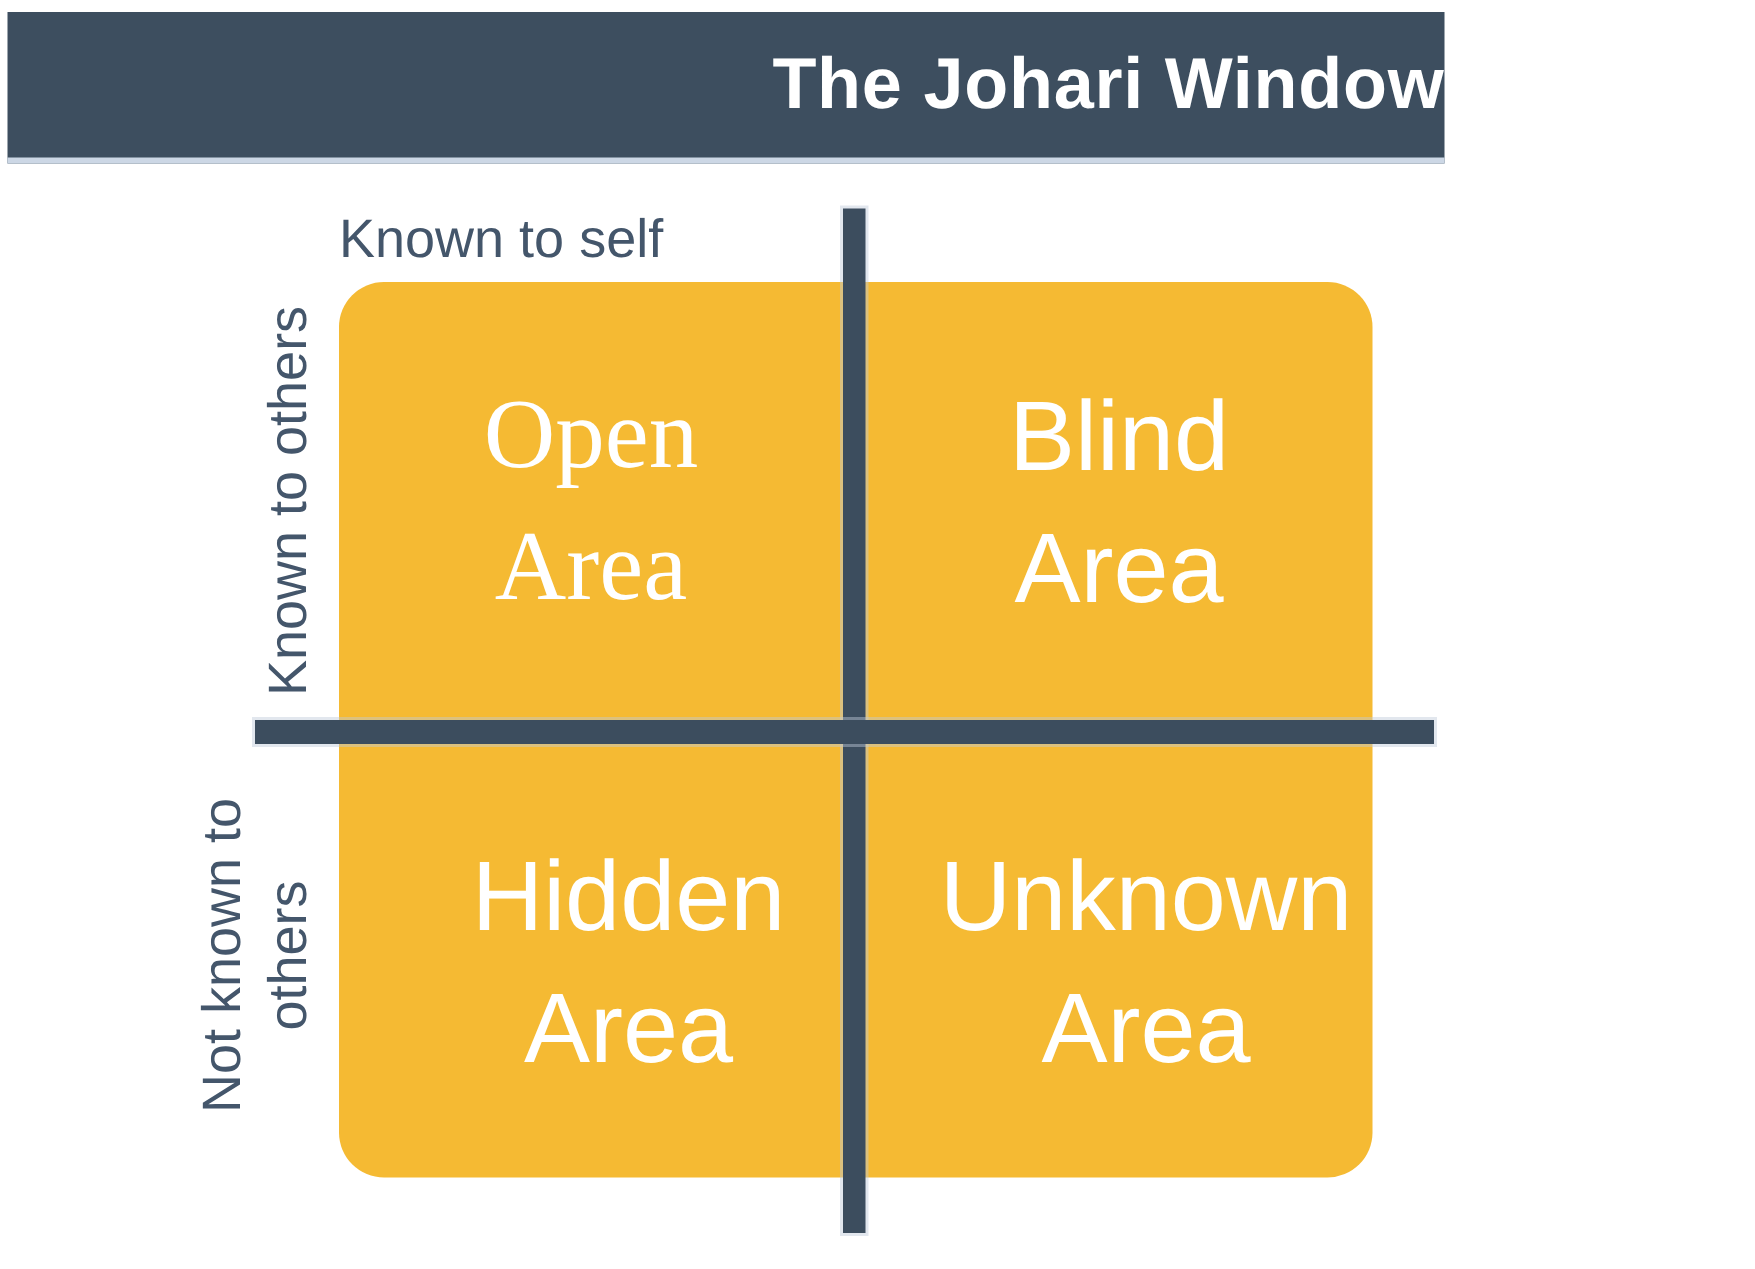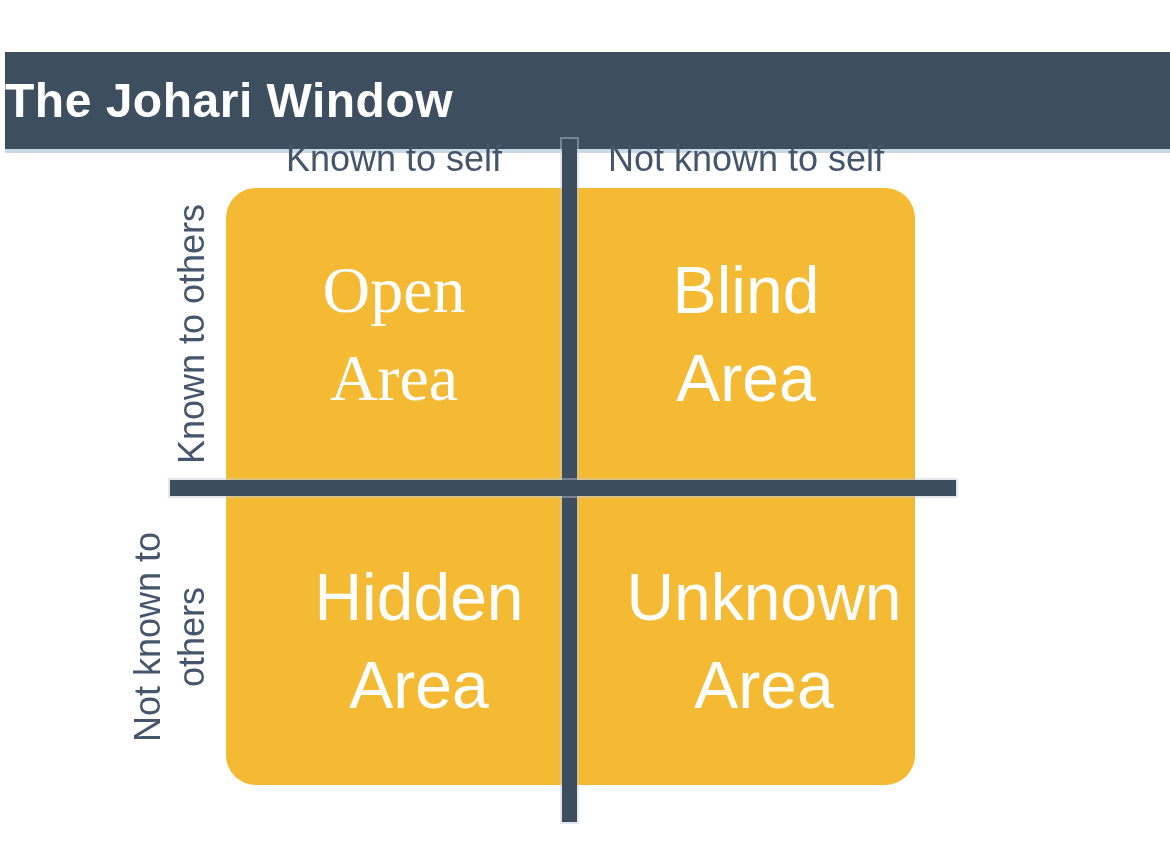--- a/index.html
+++ b/index.html
@@ -9,40 +9,39 @@
     height: 846px;
     background: var(--page-background, #ffffff);
     font-family: "Liberation Sans", sans-serif;
     overflow: hidden;
   }
 
   
   .header {
     position: absolute;
     left: 5px; top: 8px;
-    width: 1165px; height: 97px;
+    width: 958px; height: 97px;
     background: var(--header-background, #3d4e5f);
     border-bottom: 4px solid var(--header-underline, #ccd7e5);
-    display: flex; align-items: center; justify-content: flex-start; margin-top: 44px;
+    display: flex; align-items: center; justify-content: flex-end;
   }
   .header h1 {
     margin: 0;
     color: var(--title-text, #ffffff);
     font-size: 48px;
     font-weight: bold;
     letter-spacing: 0.5px;
   }
 
   
   .col-label {
     position: absolute;
     top: 138px; height: 42px; line-height: 42px;
     font-size: 36px;
     color: var(--axis-label-text, #44566b);
-    text-align: center;
     white-space: nowrap;
   }
   .col-left  { left: 226px; width: 336px; }
   .col-right { left: 577px; width: 338px; }
 
   
   .row-label {
     position: absolute;
     width: 300px;
     font-size: 36px;
@@ -99,21 +98,20 @@
 <body>
 
 <div class="canvas">
 
   <header class="header">
     <h1>The Johari Window</h1>
   </header>
 
   <div class="col-label col-left">Known to self</div>
 
-  <div class="col-label col-right">Not known to self</div>
 
   <div class="row-label row-top">
     <div>Known to others</div>
   </div>
 
   <div class="row-label row-bottom">
     <div>Not known to</div>
     <div>others</div>
   </div>
 

